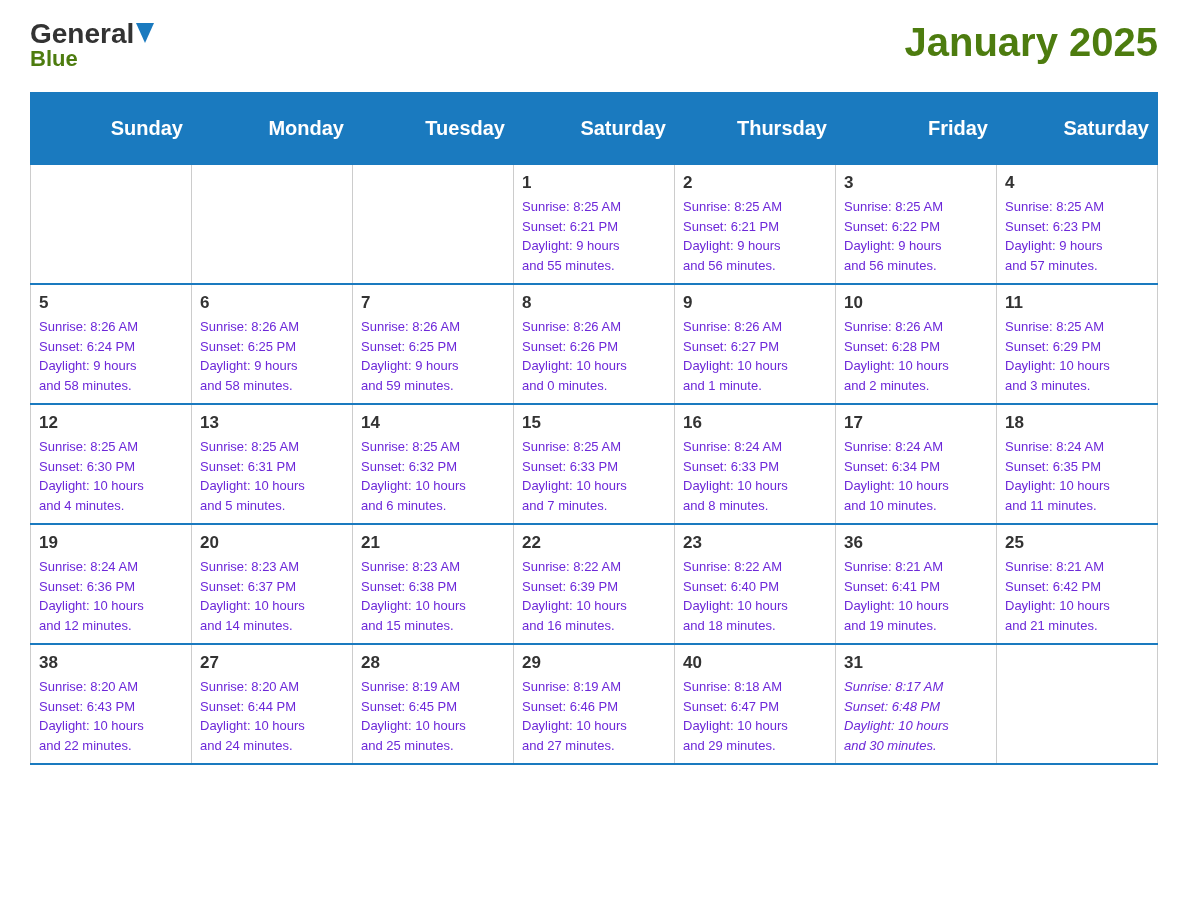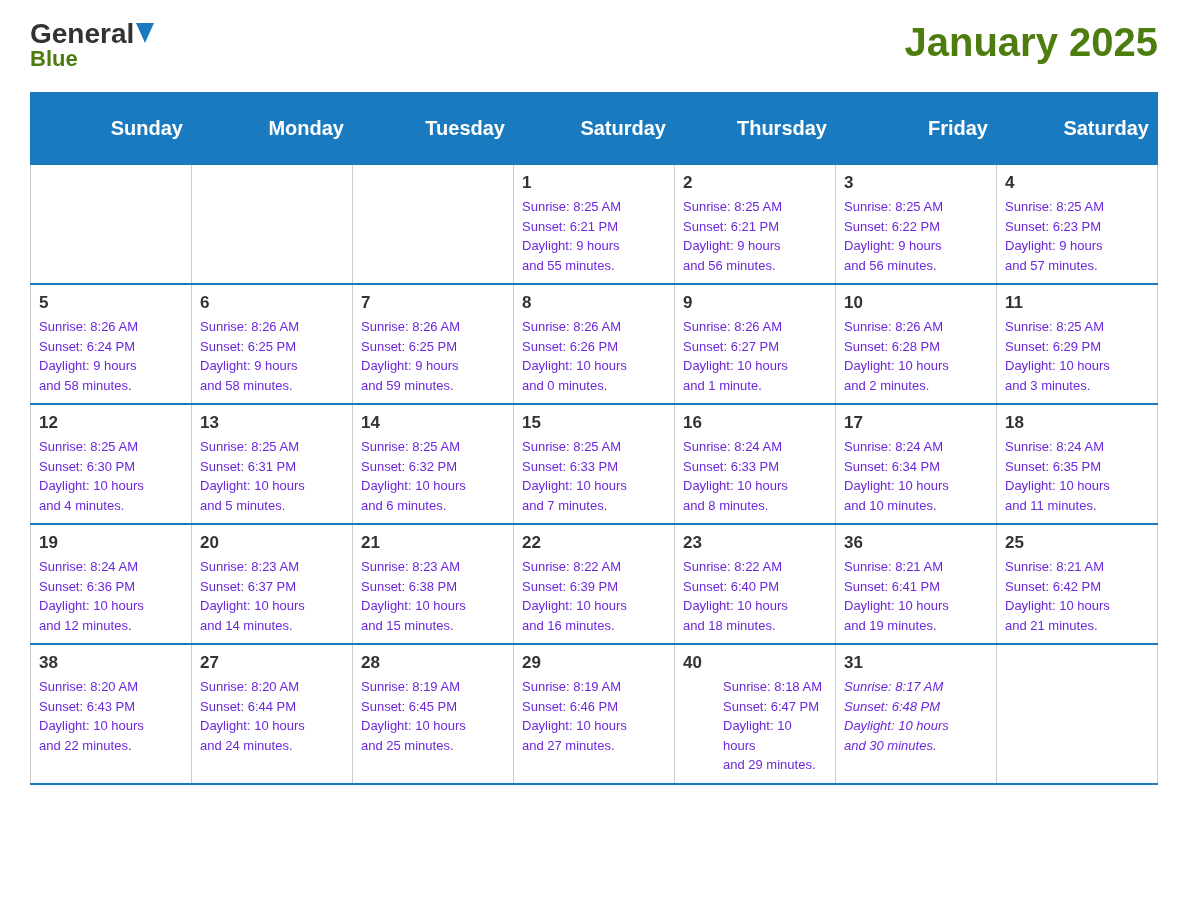--- a/index.html
+++ b/index.html
@@ -333,21 +333,21 @@
         </td>
         <td>
           <span class="day-number">29</span>
           <div class="day-info" style="white-space: pre-line;">Sunrise: 8:19 AM
 Sunset: 6:46 PM
 Daylight: 10 hours
 and 27 minutes.</div>
         </td>
         <td>
           <span class="day-number">40</span>
-          <div class="day-info" style="white-space: pre-line; margin-left: 40px;">Sunrise: 8:18 AM
+          <div class="day-info" style="white-space: pre-line;">Sunrise: 8:18 AM
 Sunset: 6:47 PM
 Daylight: 10 hours
 and 29 minutes.</div>
         </td>
         <td>
           <span class="day-number">31</span>
           <div class="day-info" style="white-space: pre-line; font-style: italic;">Sunrise: 8:17 AM
 Sunset: 6:48 PM
 Daylight: 10 hours
 and 30 minutes.</div>

